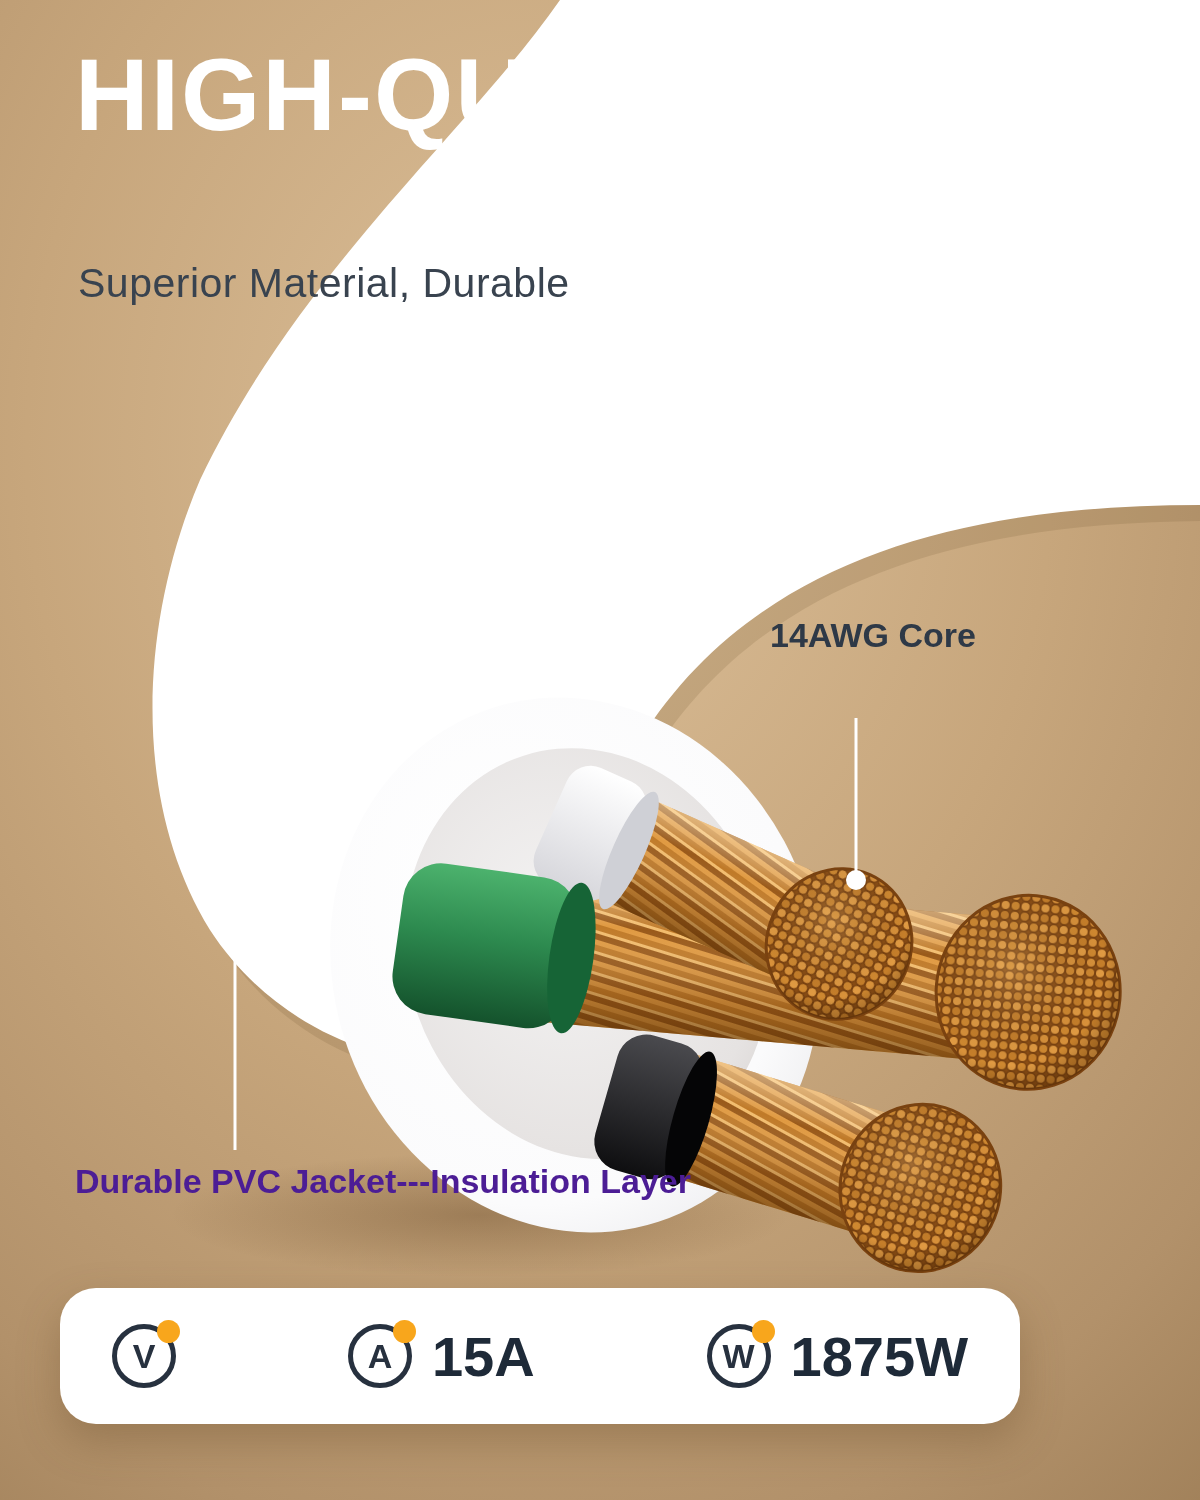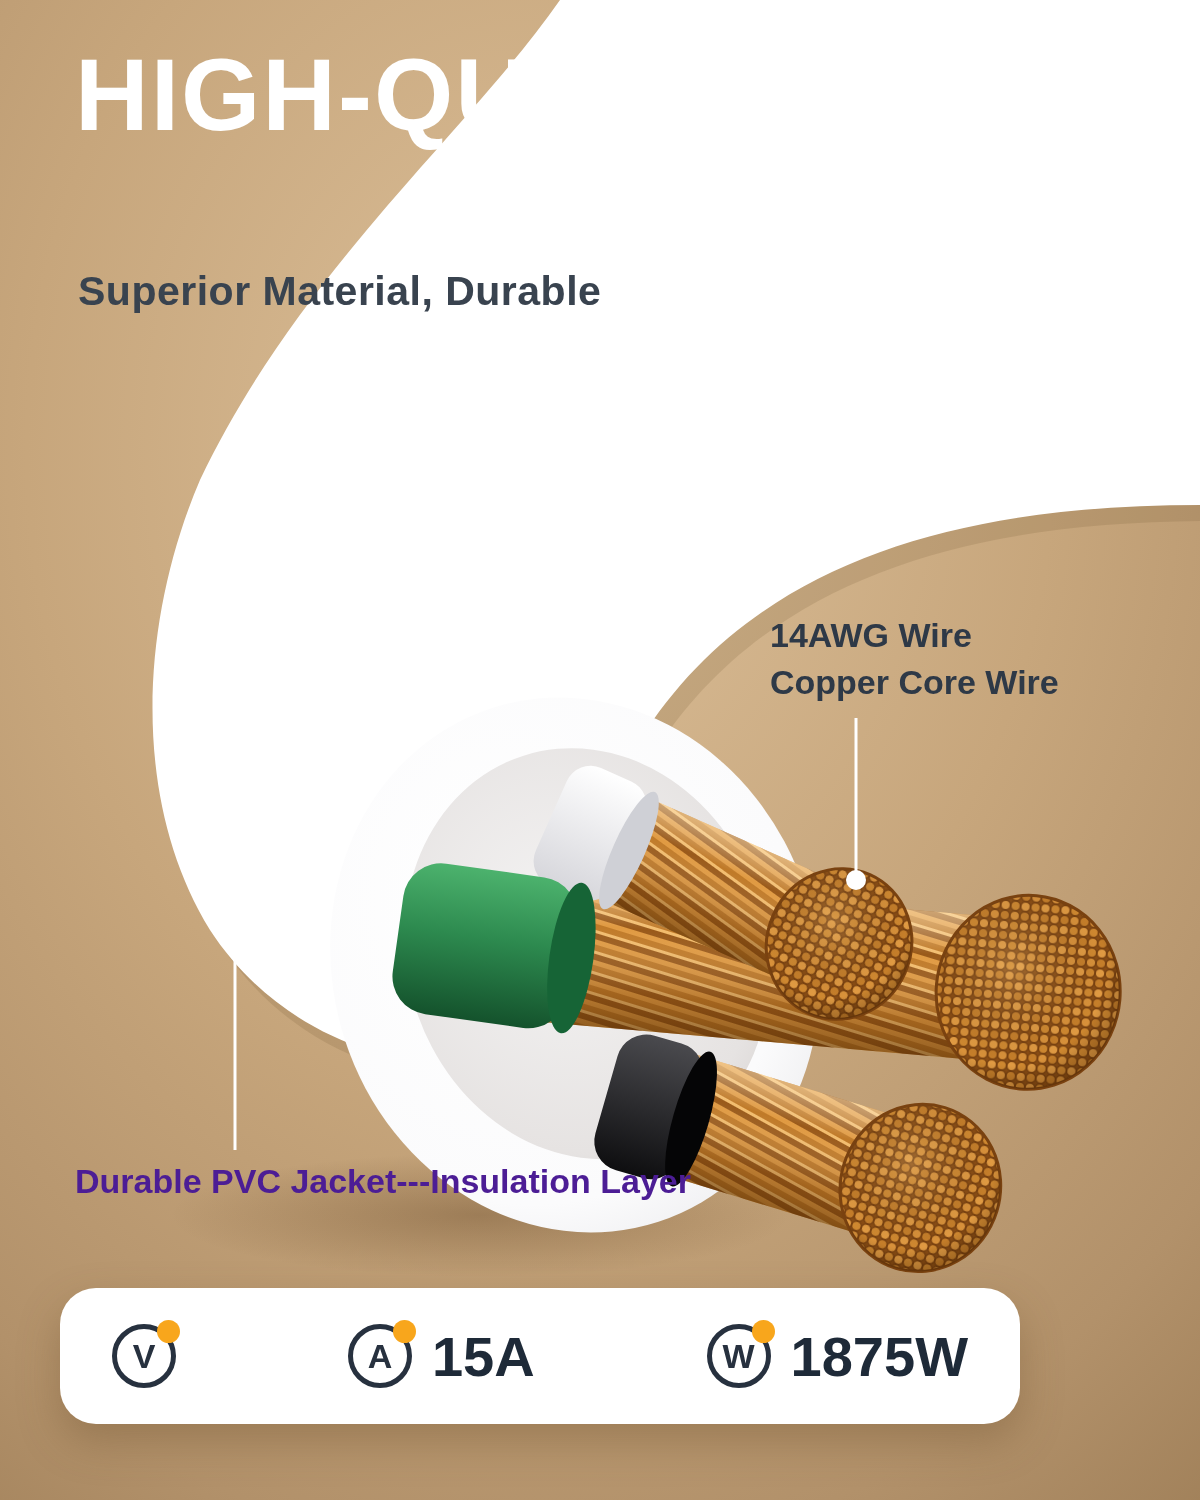--- a/index.html
+++ b/index.html
@@ -3,31 +3,31 @@
 <meta charset="utf-8">
 <style>
   * { margin:0; padding:0; box-sizing:border-box; }
   html, body { width:1200px; height:1500px; }
   body {
     font-family: "Liberation Sans", sans-serif;
     position: relative;
     overflow: hidden;
     background:#c7a67c;
   }
-  .canvas { position:absolute; inset:0; width:1080px; height:1500px; }
+  .canvas { position:absolute; inset:0; width:1080px; height:1500px;text-align:right; }
   .scene { position:absolute; inset:0; width:1200px; height:1500px; display:block; }
 
   .headline {
     position:absolute; left:75px; top:40px;
     color:#ffffff; font-weight:700; font-size:102px;
     line-height:1.08; letter-spacing:2px; white-space:nowrap;
   }
   .subtitle {
-    position:absolute; left:78px; top:268px;
-    color:#39434f; font-size:41px; font-weight:700; letter-spacing:0.5px;
+    position:absolute; left:78px; top:260px;
+    color:#39434f; font-size:41px; font-weight:400; letter-spacing:0.5px;
     white-space:nowrap;
   }
   .callout-copper {
     position:absolute; left:770px; top:612px;
     color:#2e3947; font-size:34px; font-weight:600; line-height:1.38;
   }
   .callout-jacket {
     position:absolute; left:75px; top:1162px;
     color:#4c1d95; font-size:34px; font-weight:600; white-space:nowrap;
   }
@@ -173,22 +173,21 @@
       <line x1="235" y1="945" x2="235" y2="1150" stroke="#ffffff" stroke-width="3"></line>
       <circle cx="235" cy="936" r="10" fill="#ffffff"></circle>
     </g>
   </svg>
 
   <h1 class="headline"><span>HIGH-QUALITY</span><br></h1>
 
   <div class="subtitle">Superior Material, Durable</div>
 
   <div class="callout-copper">
-    <div>14AWG Wire</div>
-    <div>Copper Core Wire</div>
+    <div>14AWG Core</div>
   </div>
 
   <div class="callout-jacket">Durable PVC Jacket---Insulation Layer</div>
 
   <div class="spec-bar">
 
     <div class="spec-item">
       <div class="spec-icon">
         <span class="spec-letter">V</span>
         <span class="spec-dot"></span>

